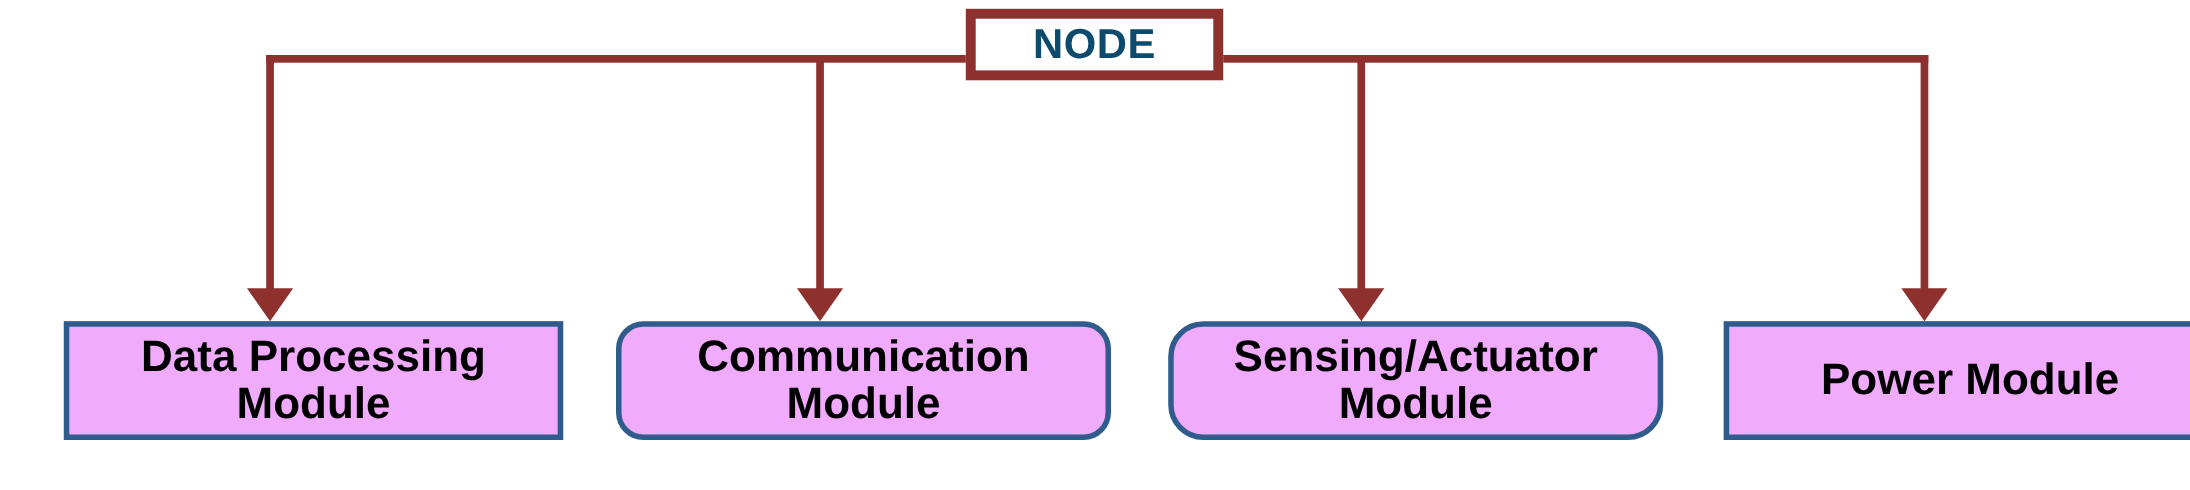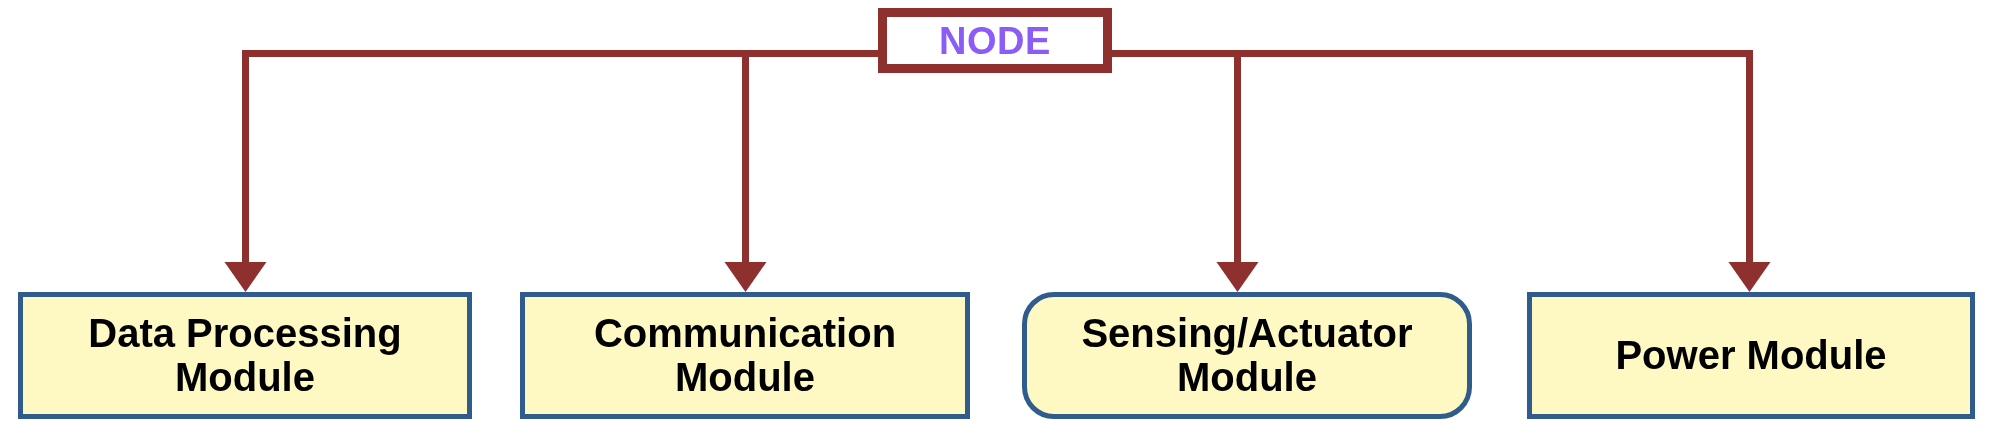--- a/index.html
+++ b/index.html
@@ -32,48 +32,49 @@
     border: 9px solid #8E302E;
     background: #ffffff;
     display: flex;
     align-items: center;
     justify-content: center;
     z-index: 5;
   }
   .node-label {
     font-size: 38px;
     font-weight: bold;
-    color: #8b5cf6;
+    color: #0c4a6e;
     letter-spacing: 0.5px;
     line-height: 1;
     white-space: nowrap;
   }
   .module-box {
     position: absolute;
     top: 292px;
-    height: 127px;
+    height: 108px;
     box-sizing: border-box;
     border: 5px solid #2F5C8C;
-    background: #fef9c3;
+    background: #f0abfc;
     display: flex;
     align-items: center;
     justify-content: center;
     z-index: 4;
+    margin-left: 40px;
   }
   .module-label {
     font-size: 40px;
     font-weight: bold;
     color: #000000;
     text-align: center;
     line-height: 1.08;
     padding: 0 6px;
     white-space: pre-line;
   }
   #mod-0 { left: 18px;   width: 454px; }
-  #mod-1 { left: 520px;  width: 450px; }
+  #mod-1 { left: 520px;  width: 450px; border-radius: 25px; }
   #mod-2 { left: 1022px; width: 450px; border-radius: 32px; }
   #mod-3 { left: 1527px; width: 448px; }
 </style>
 </head>
 <body>
 
 <div id="diagram-root">
 
   <svg class="svg-layer" viewBox="0 0 1991 445" xmlns="http://www.w3.org/2000/svg">
     <g fill="#8E302E" stroke="none">

